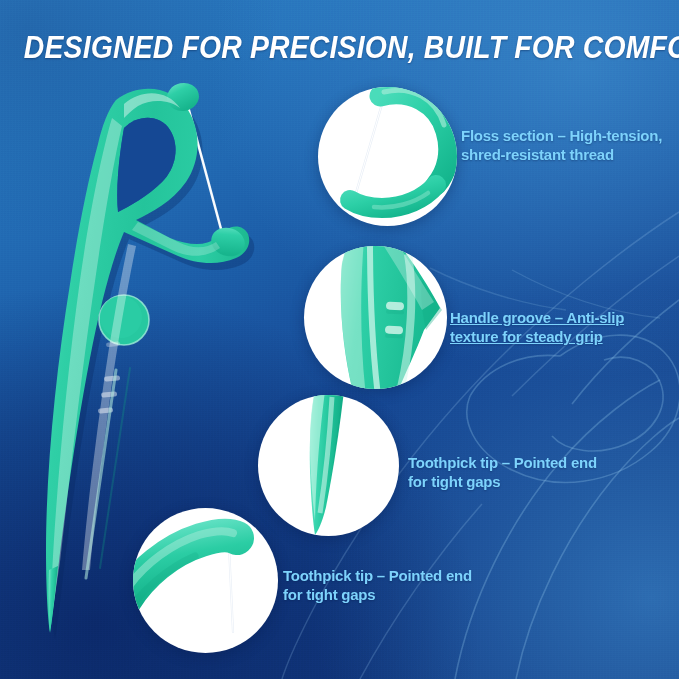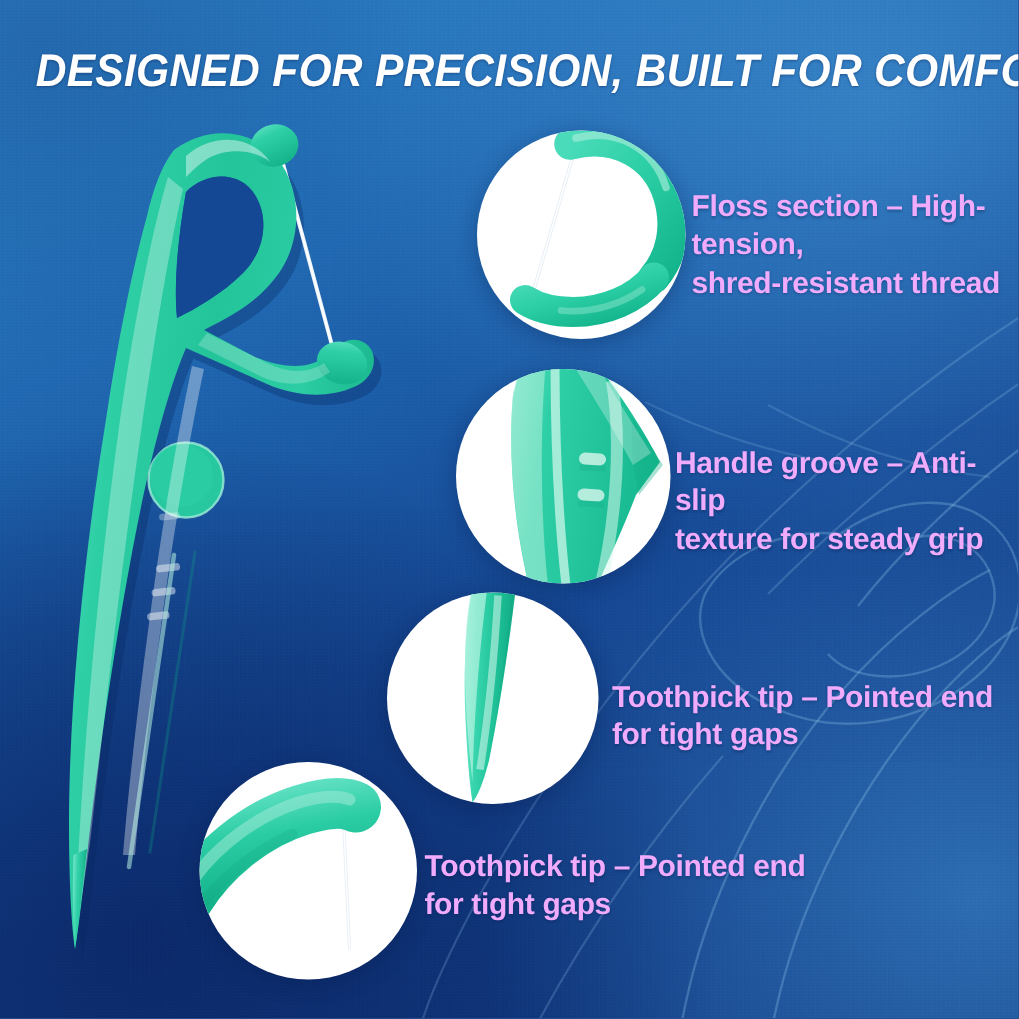--- a/index.html
+++ b/index.html
@@ -98,24 +98,24 @@
     box-shadow: 0 3px 14px rgba(5,25,70,0.33);
   }
   .callout-inner {
     position: absolute;
     inset: 0;
   }
 
   
   .label {
     position: absolute;
-    color: #f0abfc;
+    color: #7dd3fc;
     font-family: "Liberation Sans", sans-serif;
     font-weight: bold;
-    font-size: 20px;
+    font-size: 15px;
     line-height: 1.27;
     letter-spacing: -0.25px;
     text-shadow: 0 1px 2px rgba(6,26,70,0.35);
     white-space: pre-line;
   }
 
   
   .hero {
     position: absolute;
     left: 20px;
@@ -350,21 +350,21 @@
       </g>
       <g fill="#0fa07c" opacity="0.20">
         <rect x="82" y="64" width="18" height="4" rx="2" transform="rotate(3 91 66)"></rect>
         <rect x="81" y="88" width="18" height="4" rx="2" transform="rotate(3 90 90)"></rect>
       </g>
 
       <path d="M76 -6 L 92 -6 C 106 18, 120 40, 130 56
                L 118 64 C 106 42, 90 16, 76 -6 Z" fill="#ffffff" opacity="0.28"></path>
     </svg>
   </div>
-  <div class="label" style="left:450px; top:297px;">Handle groove – Anti-slip
+  <div class="label" style="left:450px; top:308px;text-decoration:underline;">Handle groove – Anti-slip
 texture for steady grip</div>
 
   <div class="callout" style="left:258px; top:395px; width:141px; height:141px;">
     <svg class="callout-inner" viewBox="0 0 141 141">
       <defs>
         <linearGradient id="c3g" x1="0" y1="0" x2="1" y2="0.15">
           <stop offset="0%" stop-color="#8aeed6"></stop>
           <stop offset="28%" stop-color="#3ad6af"></stop>
           <stop offset="58%" stop-color="#22c59b"></stop>
           <stop offset="100%" stop-color="#0fa983"></stop>

